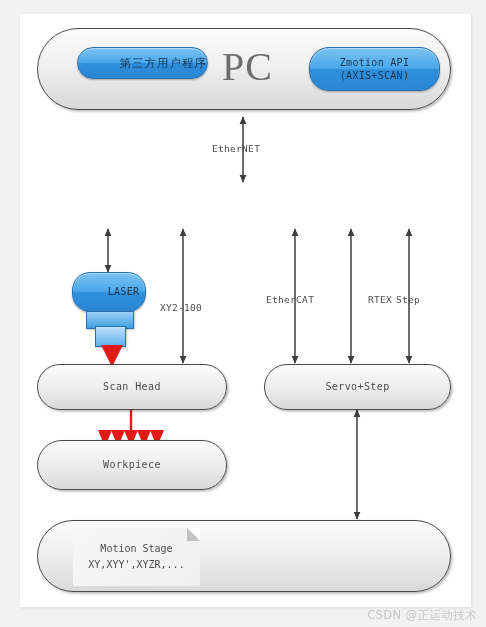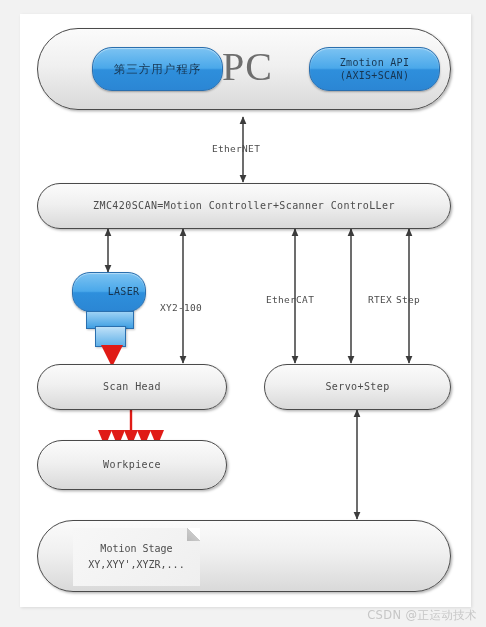--- a/index.html
+++ b/index.html
@@ -98,34 +98,31 @@
     <g stroke="#6d6d6d" stroke-width="1.3" fill="#ffffff" stroke-linejoin="round">
       <path d="M309,531 L318,528 L314,536 L360,575 L369,572 L365,581 L373,588
                L356,586 L360,578 L314,539 L318,546 L309,543 L302,527 z" transform="translate(0,0)"></path>
       <path d="M373,527 L366,543 L362,535 L353,538 L358,530 L312,569 L316,577
                L307,574 L303,586 L320,588 L316,580 L362,541 L366,549 L375,546 z"></path>
     </g>
   </svg>
 
   <div class="node" style="left:37px;top:28px;width:414px;height:82px;border-radius:41px;">
   </div>
-  <div class="bluebtn" style="left:92px;top:47px;width:131px;height:44px;">
+  <div class="bluebtn" style="left:77px;top:47px;width:131px;height:32px;justify-content:flex-end;">
     <span class="cn">第三方用户程序</span>
   </div>
   <div id="pc-text" style="left:222px;top:47px;">PC</div>
   <div class="bluebtn" style="left:277px;top:47px;width:131px;height:44px;margin-left:32px;">
     <span class="t">Zmotion API
 (AXIS+SCAN)</span>
   </div>
 
   <div class="edgelabel" style="left:212px;top:143px;">EtherNET</div>
 
-  <div class="node" style="left:37px;top:183px;width:414px;height:46px;border-radius:23px;">
-    <span class="label">ZMC420SCAN=Motion Controller+Scanner ControLLer</span>
-  </div>
 
   <div class="bluebtn" style="left:72px;top:272px;width:74px;height:40px;border-radius:18px;padding-left:29px;">
     <span class="t">LASER</span>
   </div>
   <div style="position:absolute;left:86px;top:311px;width:46px;height:16px;
               background:linear-gradient(to bottom,#9ed2f5,#3f9fe3);
               border:1px solid #2a6fae;box-shadow:1px 1px 2px rgba(0,0,0,0.22);"></div>
   <div style="position:absolute;left:95px;top:326px;width:29px;height:19px;
               background:linear-gradient(to bottom,#bfe1f8,#5fb0e8);
               border:1px solid #2a6fae;box-shadow:1px 1px 2px rgba(0,0,0,0.22);"></div>

